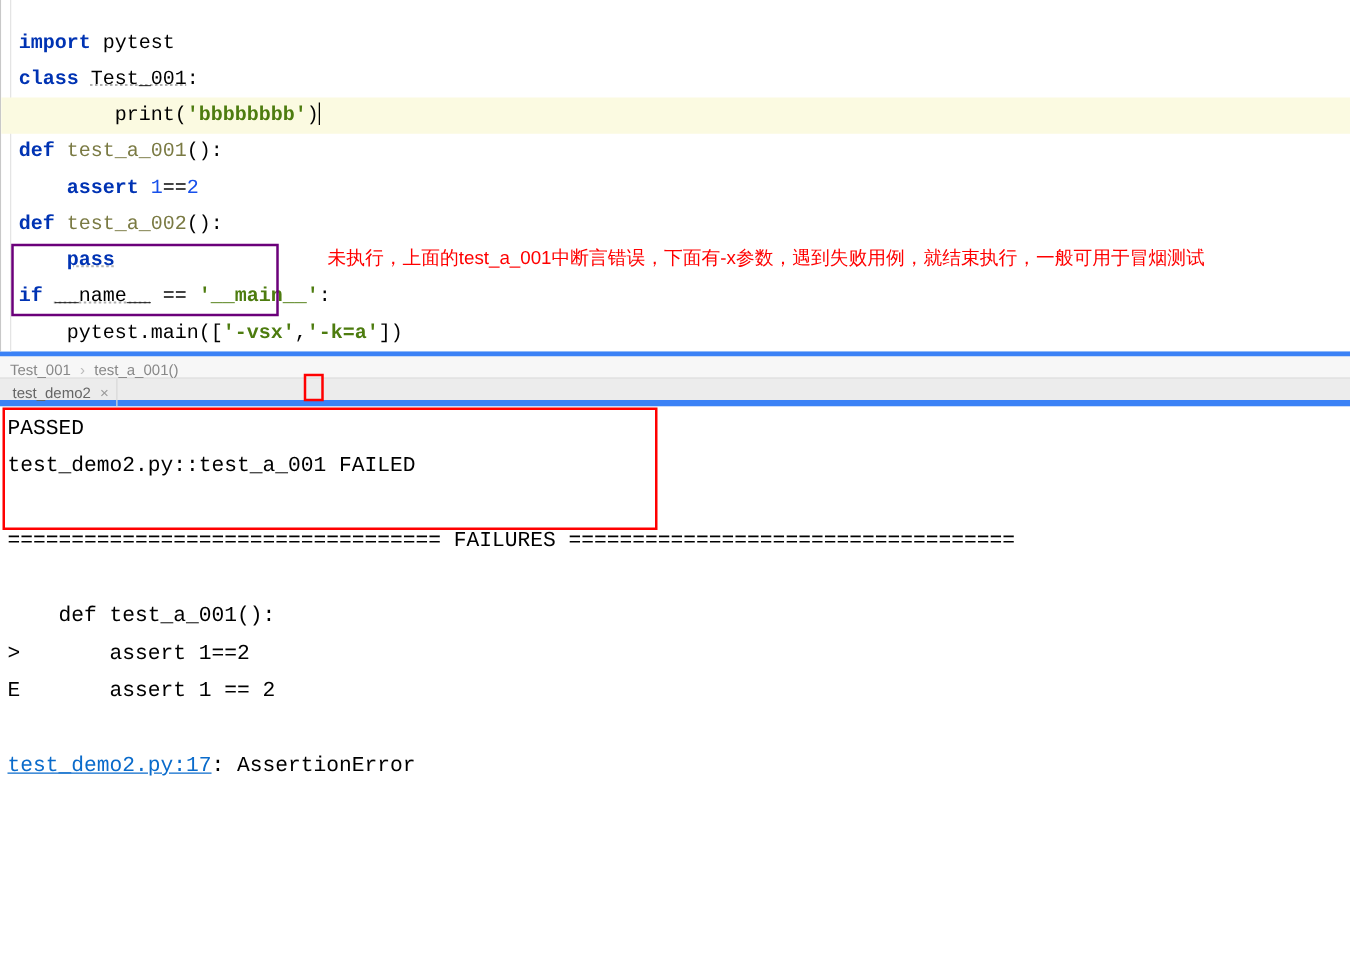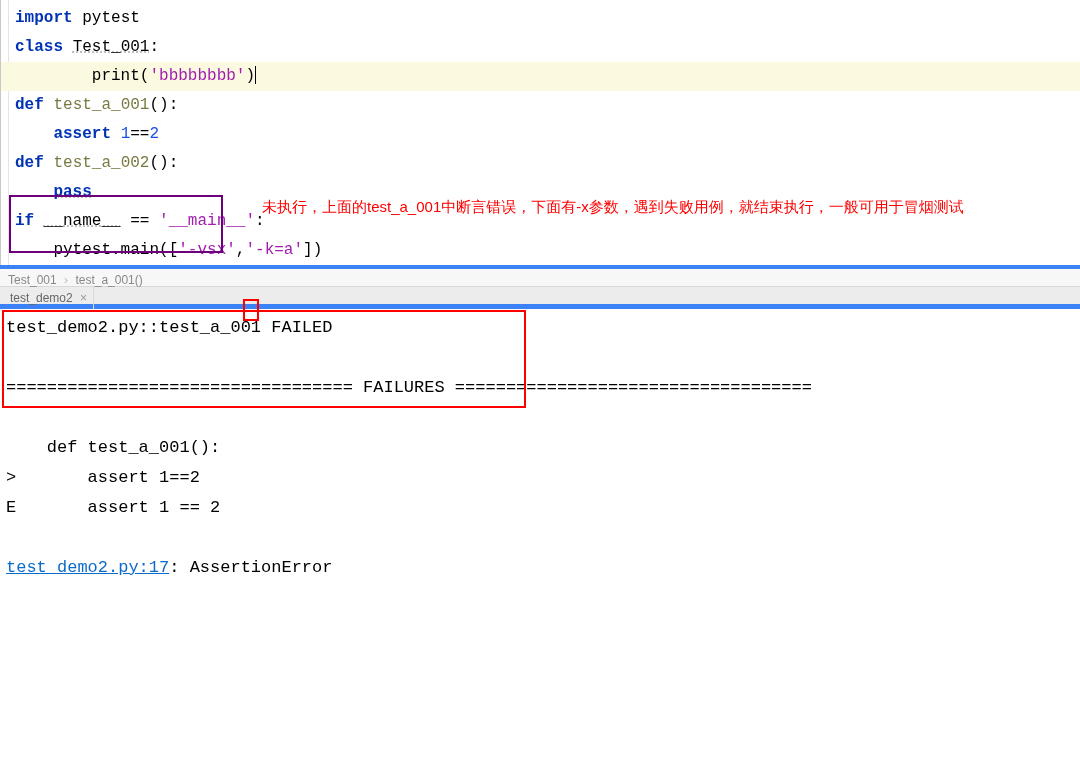--- a/index.html
+++ b/index.html
@@ -9,21 +9,21 @@
     background: #fff;
     width: 1080px;
     height: 784px;
     overflow: hidden;
     color: #000;
   }
   .editor {
     background: #fff;
     border-left: 1px solid #c8c8c8;
     position: relative;
-    padding-top: 4px;
+    padding-top: 20px;
   }
   .gutter {
     position: absolute;
     left: 0; top: 0; bottom: 0;
     width: 8px;
     background: #fff;
     border-right: 1px solid #e4e4e4;
   }
   .line {
     height: 29px;
@@ -33,21 +33,21 @@
     position: relative;
     color: #000;
   }
   .line.highlighted {
     background: #fbfae1;
   }
   .kw   { color: #0033b3; font-weight: bold; }
   .self { color: #94558d; }
   .fn   { color: #7a7a43; }
   .call { color: #000; }
-  .str  { color: #a21caf; font-weight: normal; }
+  .str  { color: #4d7c0f; font-weight: bold; }
   .num  { color: #1750eb; }
   .op   { color: #000; }
   .boxed-purple {
     border: 2px solid #6b007a;
     position: absolute;
     left: 8px;
     top: 195px;
     width: 214px;
     height: 58px;
     pointer-events: none;
@@ -176,20 +176,21 @@
 
 <div class="tabbar">
   <span class="tab">
     <span>test_demo2</span>
     <span class="close-x">×</span>
   </span>
 </div>
 
 <div class="console">
   <div class="boxed-red-big"></div>
+  <div class="cline">PASSED</div>
   <div class="cline">test_demo2.py::test_a_001 FAILED</div>
   <div class="cline">&nbsp;</div>
   <div class="cline">================================== FAILURES ===================================</div>
   <div class="cline">&nbsp;</div>
   <div class="cline">    def test_a_001():</div>
   <div class="cline">&gt;       assert 1==2</div>
   <div class="cline">E       assert 1 == 2</div>
   <div class="cline">&nbsp;</div>
   <div class="cline"><span class="link">test_demo2.py:17</span><span>: AssertionError</span></div>
 </div>

